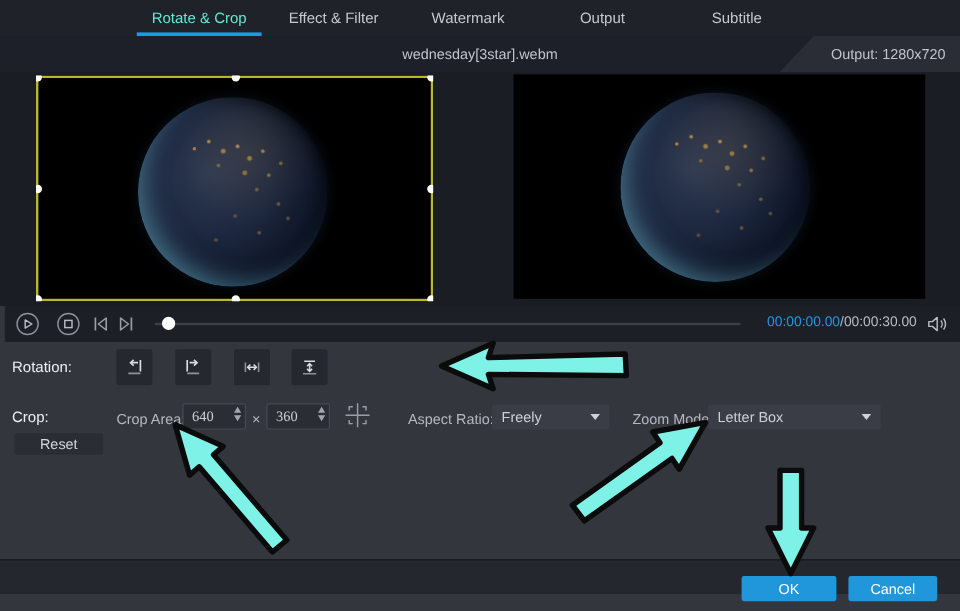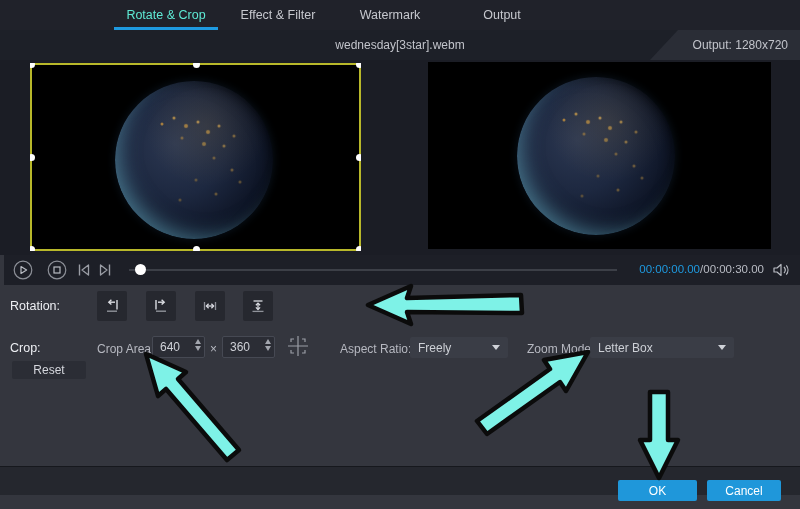--- a/index.html
+++ b/index.html
@@ -70,21 +70,21 @@
   .panel{position:absolute;left:0;top:285px;width:800px;height:181px;background:#34363e;
     font-size:12px;color:#b6b8c0}
   .blabel{position:absolute;font-weight:normal;font-size:12.5px;color:#eceef2}
   .rbtn{position:absolute;top:6px;width:30px;height:30px;background:#26282f;border:none;
     border-radius:2px;display:flex;align-items:center;justify-content:center;cursor:pointer}
   .apply{position:absolute;left:285px;top:6px;width:76px;height:29px;background:#2b2d35;
     border:1px solid #5a5d66;border-radius:2px;color:#d4d6dc;font-size:12px;cursor:pointer;
     font-family:"Liberation Sans",sans-serif}
   .numwrap{position:absolute;top:51px;width:53px;height:22px}
   .num{width:53px;height:22px;background:#2b2d35;border:1px solid #464953;border-radius:2px;
-    color:#cfd1d7;font-size:12px;padding:0 16px 0 7px;font-family:Liberation Sans, sans-serif}
+    color:#cfd1d7;font-size:12px;padding:0 16px 0 7px;font-family:Liberation Serif, serif}
   .spin{position:absolute;right:4px;top:3px;display:flex;flex-direction:column;gap:2px;cursor:pointer}
   .tri-up{width:0;height:0;border-left:3.5px solid transparent;border-right:3.5px solid transparent;
     border-bottom:5px solid #a3a6ae}
   .tri-dn{width:0;height:0;border-left:3.5px solid transparent;border-right:3.5px solid transparent;
     border-top:5px solid #a3a6ae}
   .dd{position:absolute;top:52px;height:21px;background:#3a3d46;border-radius:2px;color:#cdd0d6;
     display:flex;align-items:center;justify-content:space-between;padding:0 8px;cursor:pointer}
   .caret{width:0;height:0;border-left:4.5px solid transparent;border-right:4.5px solid transparent;
     border-top:5.5px solid #cfd2d8}
   .reset{position:absolute;left:12px;top:76px;width:74px;height:18px;background:#2b2d35;border:none;
@@ -104,20 +104,21 @@
 </head>
 <body>
 
 <div class="app">
 
   <div class="tabbar">
     <div class="tab active">Rotate &amp; Crop</div>
     <div class="tab">Effect &amp; Filter</div>
     <div class="tab">Watermark</div>
     <div class="tab">Output</div>
+    <div class="tab">Subtitle</div>
   </div>
 
   <div class="hdr">
     <div class="hdr-center">
       <span>wednesday[3star].webm</span>
     </div>
     <div class="hdr-right">
       <span>Output: 1280x720</span>
     </div>
   </div>

